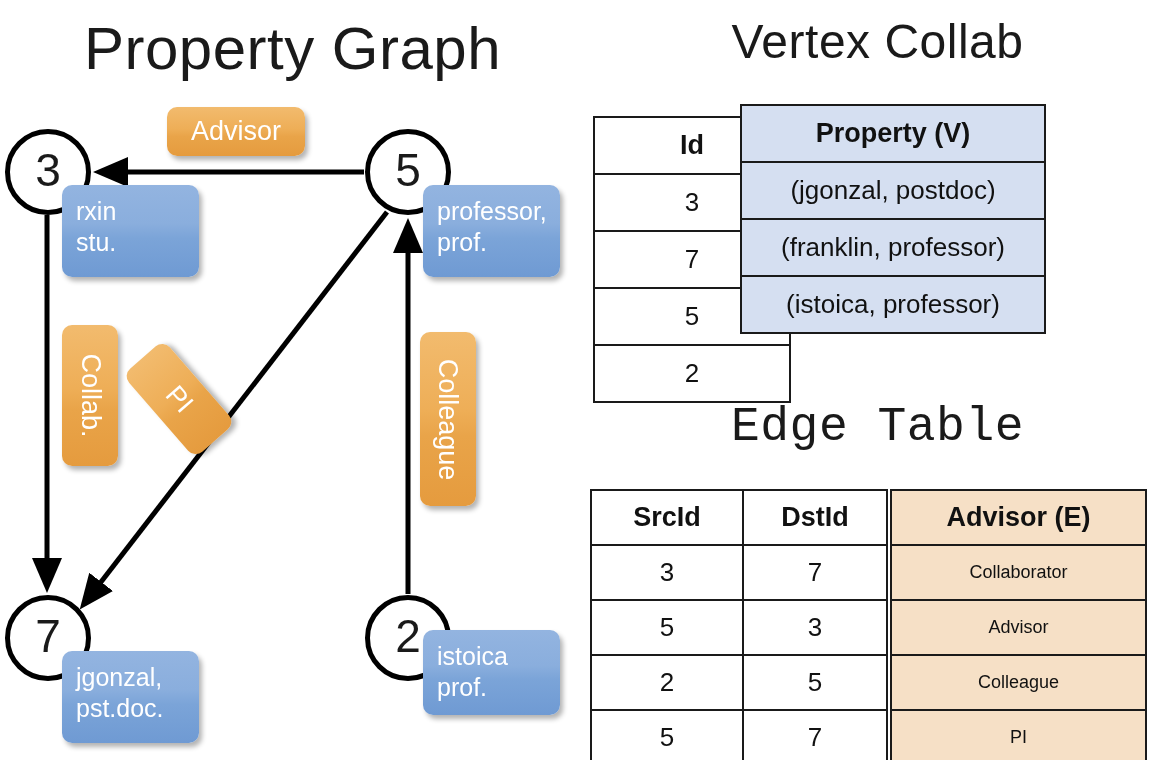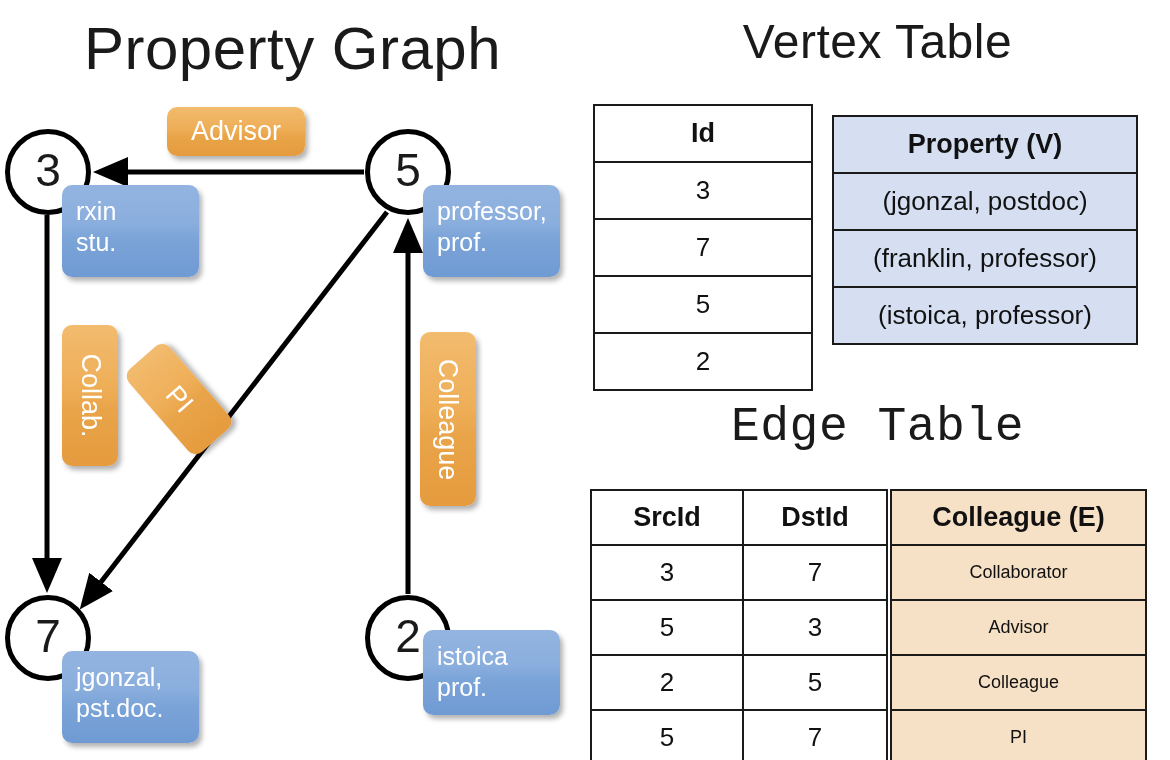--- a/index.html
+++ b/index.html
@@ -151,26 +151,26 @@
   .tbl .hdr {
     font-weight: bold;
     font-size: 27px;
   }
   .tbl .cell {
     font-size: 26px;
   }
 
   
   #vertex-table-id {
-    left: 593px; top: 104px; width: 220px;
+    left: 593px; top: 116px; width: 198px;
   }
   #vertex-table-id td { height: 55px; background: #ffffff; }
 
   #vertex-table-prop {
-    left: 832px; top: 104px; width: 306px; margin-top: 11px;
+    left: 740px; top: 104px; width: 306px;
   }
   #vertex-table-prop td { height: 55px; background: #d5dff1; }
 
   
   #edge-table-ids {
     left: 590px; top: 489px; width: 296px;
   }
   #edge-table-ids td { height: 53px; background: #ffffff; }
   #edge-table-ids col.c1 { width: 152px; }
   #edge-table-ids col.c2 { width: 144px; }
@@ -181,21 +181,21 @@
   #edge-table-prop td { height: 53px; background: #f6e0c6; }
   #edge-table-prop .cell { font-size: 18px; }
 </style>
 </head>
 <body>
 
 <div class="canvas">
 
   <div class="title" id="title-property-graph">Property Graph</div>
 
-  <div class="title" id="title-vertex-table">Vertex Table</div>
+  <div class="title" id="title-vertex-table">Vertex Collab</div>
 
   <div class="title" id="title-edge-table">Edge Table</div>
 
   <svg id="graph-edges" viewBox="0 0 585 760">
     <defs>
       <marker id="arrowhead" markerWidth="7" markerHeight="7" refX="5.6" refY="3" orient="auto" markerUnits="strokeWidth">
         <path d="M0,0 L7,3 L0,6 z" fill="#000000"></path>
       </marker>
     </defs>
 
@@ -316,21 +316,21 @@
       <tr>
         <td class="cell">5</td>
         <td class="cell">7</td>
       </tr>
     </tbody>
   </table>
 
   <table class="tbl" id="edge-table-prop">
     <tbody>
       <tr>
-        <td class="hdr">Colleague (E)</td>
+        <td class="hdr">Advisor (E)</td>
       </tr>
       <tr>
         <td class="cell">Collaborator</td>
       </tr>
       <tr>
         <td class="cell">Advisor</td>
       </tr>
       <tr>
         <td class="cell">Colleague</td>
       </tr>

